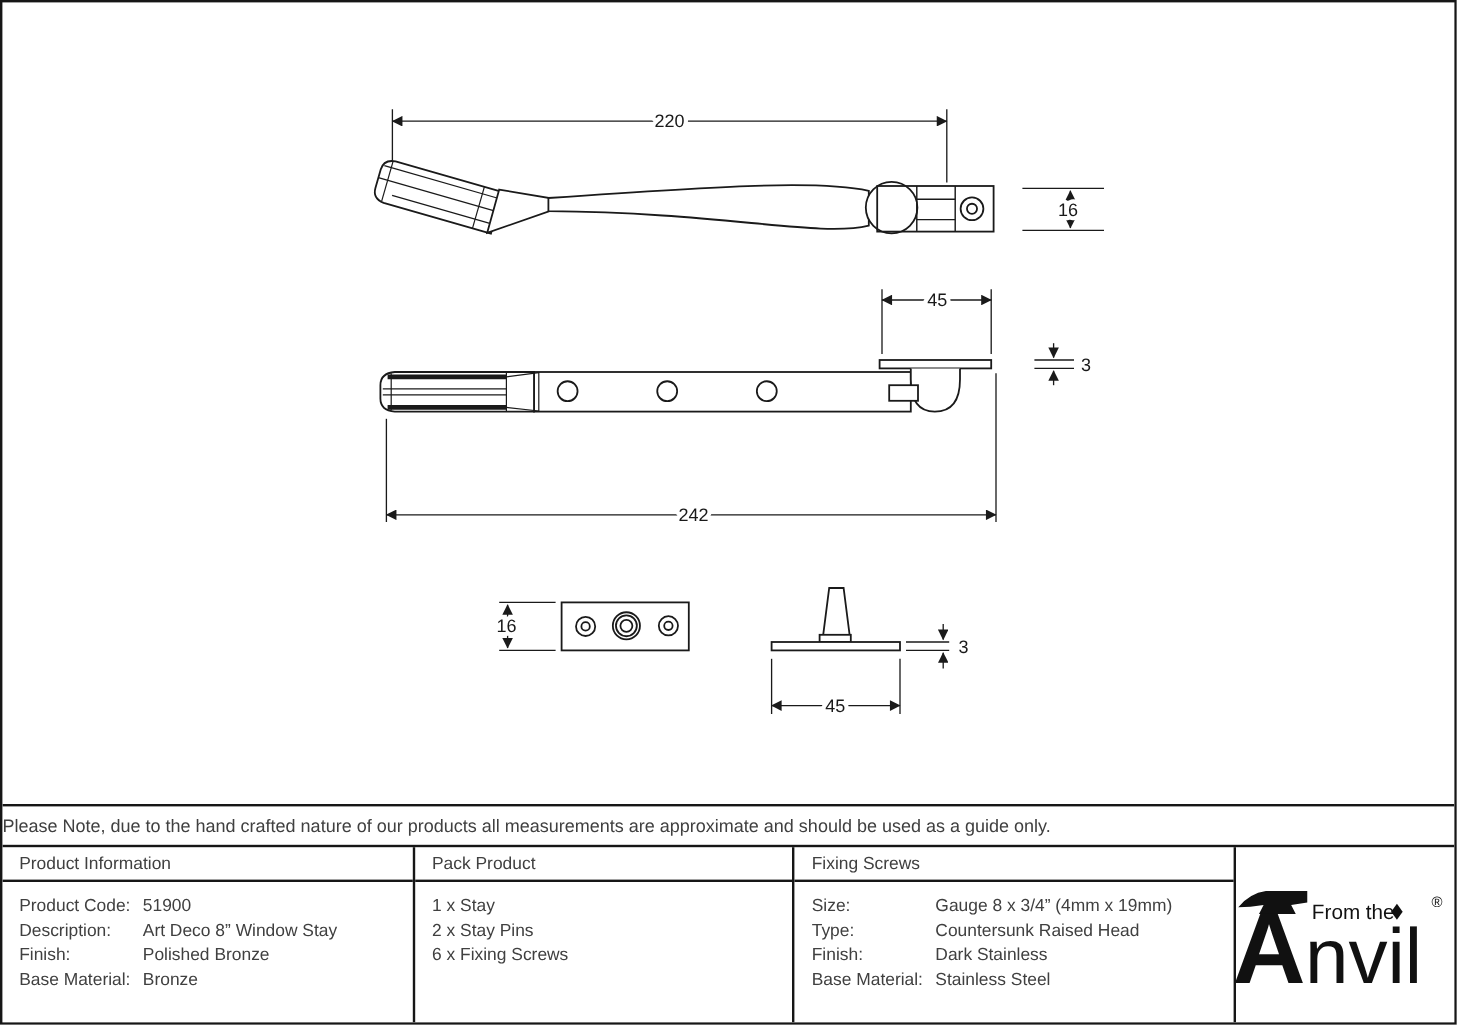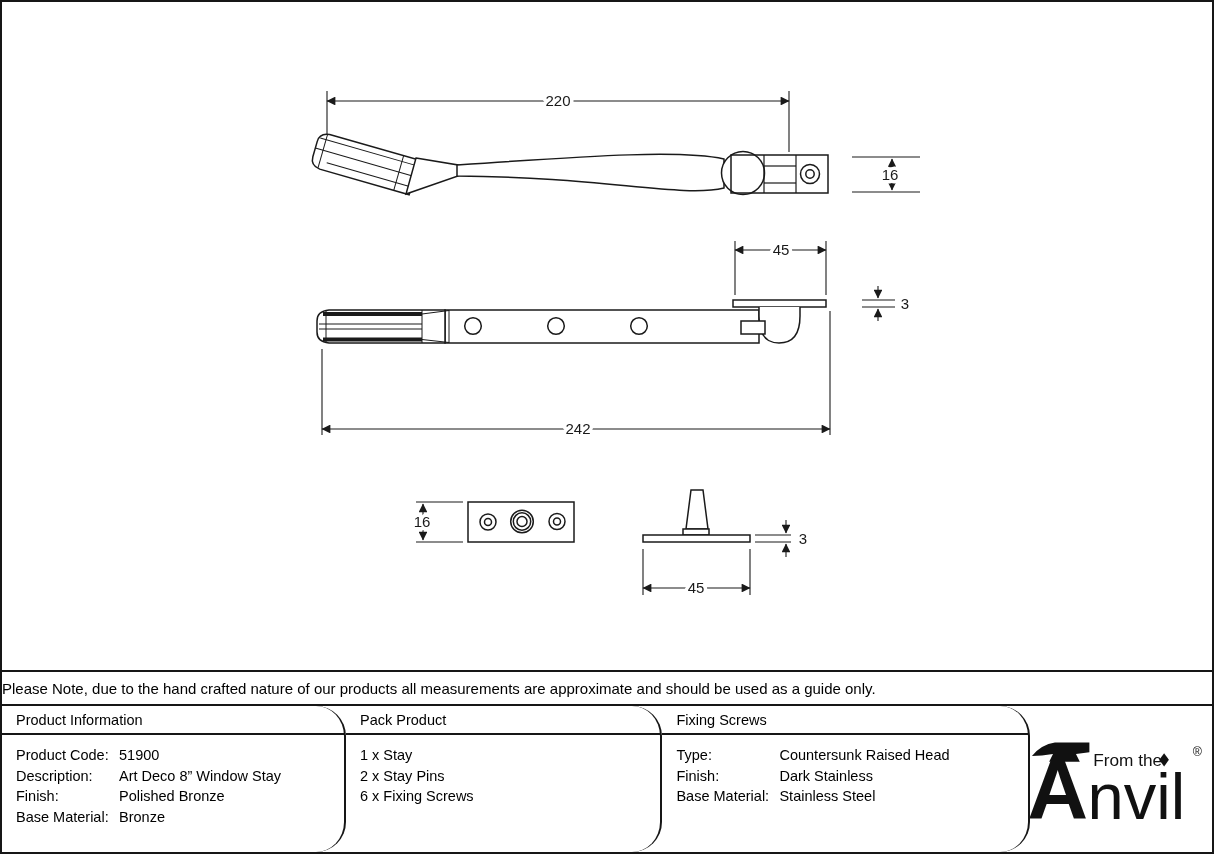--- a/index.html
+++ b/index.html
@@ -1,34 +1,34 @@
 <!DOCTYPE html>
 <html><head>
 <meta charset="utf-8">
 <style>
   html,body{margin:0;padding:0;background:#e8e8e8;}
   .page{
     position:relative;width:1214px;height:854px;background:#ffffff;
     box-sizing:border-box;border:2px solid #161616;overflow:hidden;
-    font-family:"Liberation Sans",sans-serif;color:#000000;
+    font-family:"Liberation Sans",sans-serif;color:#404040;
   }
   svg text{font-family:"Liberation Sans",sans-serif;}
   .dimtxt{
     font-size:15px;fill:#1a1a1a;text-anchor:middle;
     paint-order:stroke;stroke:#ffffff;stroke-width:7px;stroke-linejoin:round;
   }
   .note-bar{
     position:absolute;left:0;right:0;top:668px;height:36px;box-sizing:border-box;
     border-top:2px solid #161616;border-bottom:2px solid #161616;
     display:flex;align-items:center;font-size:15px;
   }
   .spec-table{
     position:absolute;left:0;right:0;top:704px;bottom:0;display:flex;
   }
-  .col{box-sizing:border-box;border-right:2px solid #161616;display:flex;flex-direction:column;border-radius:30px;}
+  .col{box-sizing:border-box;border-right:2px solid #161616;display:flex;flex-direction:column;}
   .col:last-child{border-right:none;}
   .col-product{width:350px;}
   .col-pack{width:322px;}
   .col-fixing{width:374px;}
   .col-logo{flex:1;align-items:center;justify-content:center;}
   .col-header{
     box-sizing:border-box;height:29px;border-bottom:2px solid #161616;
     padding:6px 0 0 14px;font-size:14.5px;
   }
   .col-body{padding:10px 0 0 14px;font-size:14.5px;line-height:20.7px;}
@@ -215,20 +215,24 @@
         <span class="pack-item">1 x Stay</span>
         <span class="pack-item">2 x Stay Pins</span>
         <span class="pack-item">6 x Fixing Screws</span>
       </div>
     </div>
 
     <div class="col col-fixing">
       <div class="col-header">Fixing Screws</div>
       <div class="col-body">
         <div class="spec-row">
+          <span class="spec-label">Size:</span>
+          <span class="spec-value">Gauge 8 x 3/4” (4mm x 19mm)</span>
+        </div>
+        <div class="spec-row">
           <span class="spec-label">Type:</span>
           <span class="spec-value">Countersunk Raised Head</span>
         </div>
         <div class="spec-row">
           <span class="spec-label">Finish:</span>
           <span class="spec-value">Dark Stainless</span>
         </div>
         <div class="spec-row">
           <span class="spec-label">Base Material:</span>
           <span class="spec-value">Stainless Steel</span>

